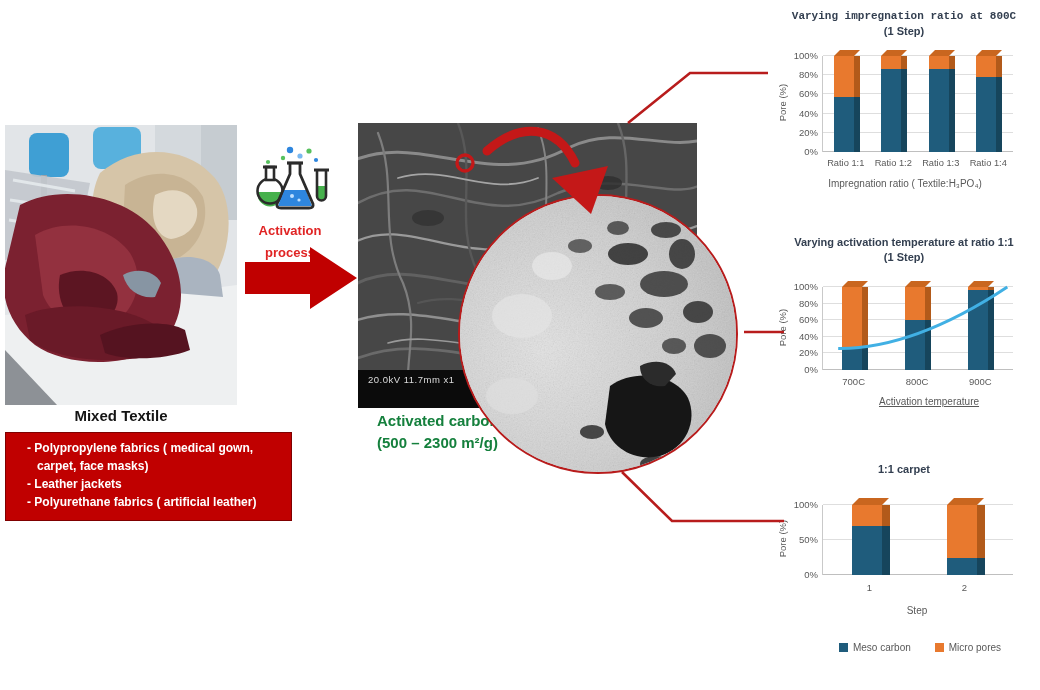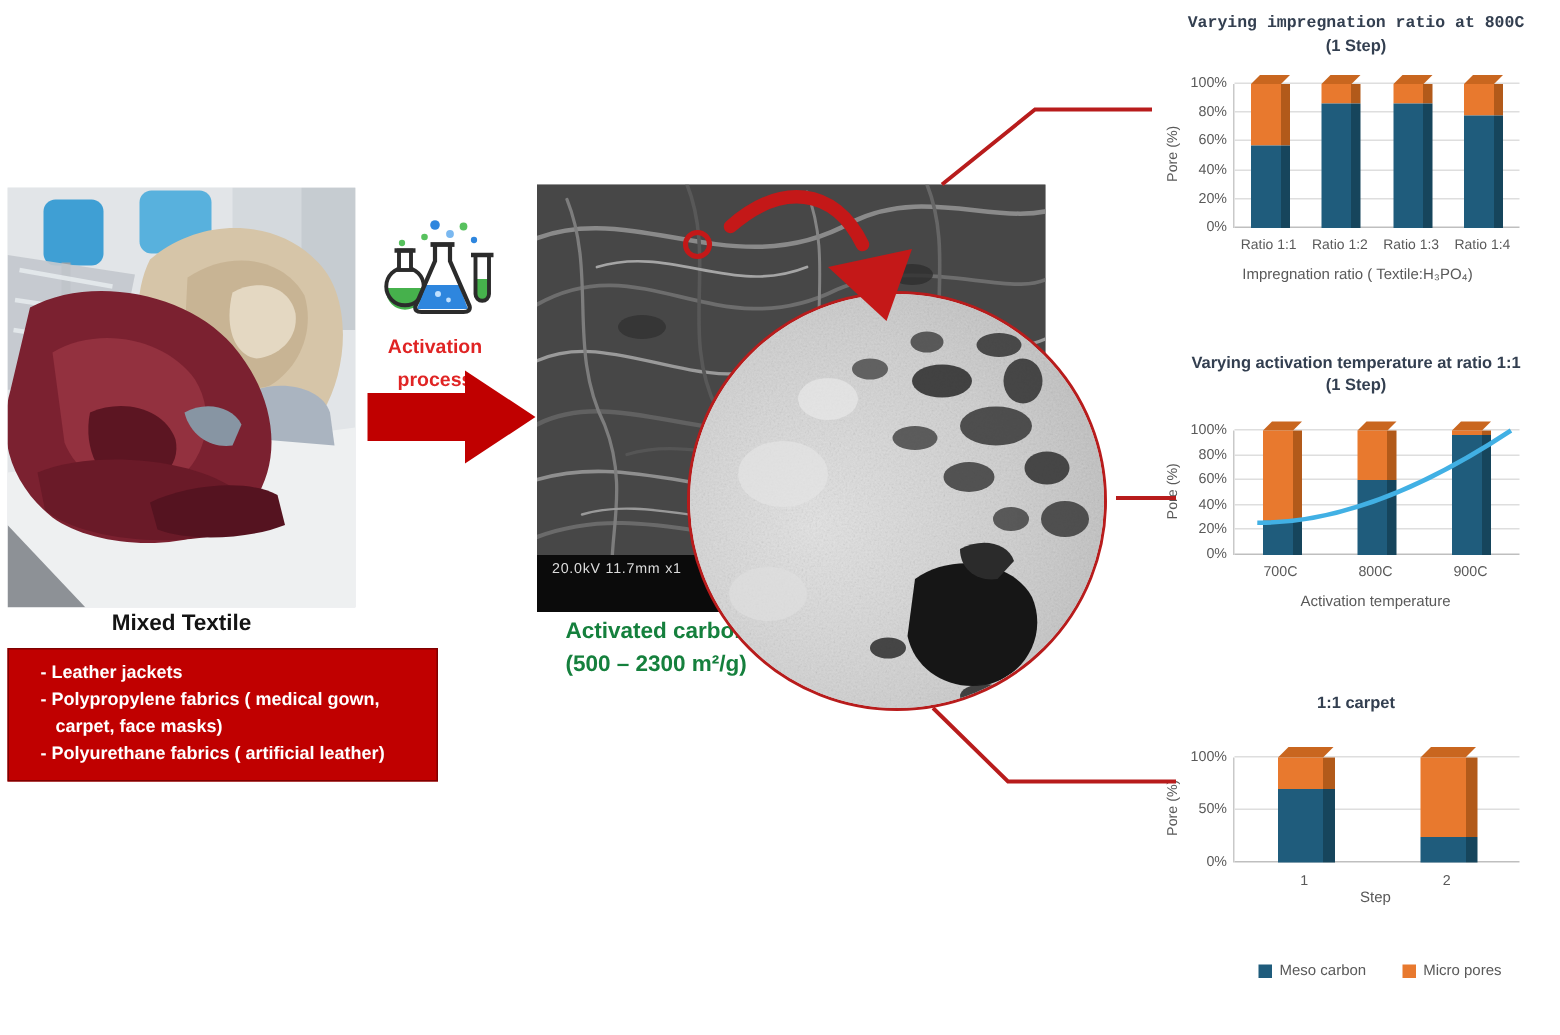--- a/index.html
+++ b/index.html
@@ -87,22 +87,22 @@
       <path d="M55,150 C78,140 105,148 112,168 C116,186 100,200 80,200 C62,197 50,175 55,150 Z" fill="#5c1522"></path>
       <path d="M20,190 C55,175 120,180 150,200 C165,212 160,228 140,232 C95,240 45,232 25,215 Z" fill="#6a1a28"></path>
       <path d="M95,210 C120,198 160,194 180,205 L185,225 C160,235 120,236 100,228 Z" fill="#551320"></path>
       <path d="M118,150 C132,142 150,146 156,158 L150,172 C136,174 122,166 118,150 Z" fill="#8795a3"></path>
     </svg>
   </div>
   <div class="photo-caption">Mixed Textile</div>
 
   <div class="avoid-box">
     <ul>
+      <li>Polypropylene fabrics ( medical gown, carpet, face masks)</li>
       <li>Leather jackets</li>
-      <li>Polypropylene fabrics ( medical gown, carpet, face masks)</li>
       <li>Polyurethane fabrics ( artificial leather)</li>
     </ul>
   </div>
 
   <svg class="flasks" viewBox="0 0 80 76">
     <circle cx="36" cy="6" r="3.2" fill="#2e86de"></circle>
     <circle cx="46" cy="12" r="2.6" fill="#7ab8f0"></circle>
     <circle cx="29" cy="14" r="2.2" fill="#57c15e"></circle>
     <circle cx="55" cy="7" r="2.6" fill="#57c15e"></circle>
     <circle cx="62" cy="16" r="2.1" fill="#2e86de"></circle>
@@ -298,21 +298,21 @@
         </div>
         <svg class="trend-svg" width="190" height="83">
           <path d="M 15.200000000000001,61.42 Q 90.25000000000001,62.24999999999999 184.29999999999998,0" fill="none" stroke="#41b0e4" stroke-width="3"></path>
         </svg>
       </div>
     <div class="xcats" style="left:52px;top:144px;width:190px;">
         <div>700C</div>
         <div>800C</div>
         <div>900C</div>
       </div>
-    <div class="xlab" style="left:40px;top:164px;width:214px;">Activation temperature</div>
+    <div class="xlab" style="left:52px;top:164px;width:214px;text-decoration:underline;">Activation temperature</div>
   </div>
 
   <div class="chart" style="left:770px;top:440px;height:200px;">
     <div class="t2" style="top:23px;">1:1 carpet</div>
     <div class="ylab" style="top:93px;">Pore (%)</div>
     <div class="yticks" style="left:10px;top:60px;height:80px;">
         <div>0%</div>
         <div>50%</div>
         <div>100%</div>
       </div>
@@ -328,21 +328,21 @@
         <div class="bar3d" style="left: 123.5px; width: 38px; height: 70px;">
           <div class="cap" style="left: 0px; top: -7px; width: 30px; height: 7px; background: rgb(201, 102, 31);"></div>
           <div style="height: 52.5px; background: linear-gradient(90deg, rgb(232, 121, 46) 0px, rgb(232, 121, 46) 30px, rgb(178, 90, 26) 30px);"></div>
           <div style="height: 17.5px; background: linear-gradient(90deg, rgb(31, 92, 124) 0px, rgb(31, 92, 124) 30px, rgb(22, 69, 92) 30px);"></div>
         </div>
       </div>
     <div class="xcats" style="left:52px;top:142px;width:190px;">
         <div>1</div>
         <div>2</div>
       </div>
-    <div class="xlab" style="left:40px;top:153px;width:214px;">Step</div>
+    <div class="xlab" style="left:40px;top:165px;width:214px;">Step</div>
   </div>
 
   <div class="legend">
     <div class="key">
       <span class="sw" style="background: rgb(31, 92, 124);"></span>
       <span>Meso carbon</span>
     </div>
     <div class="key">
       <span class="sw" style="background: rgb(232, 121, 46);"></span>
       <span>Micro pores</span>

